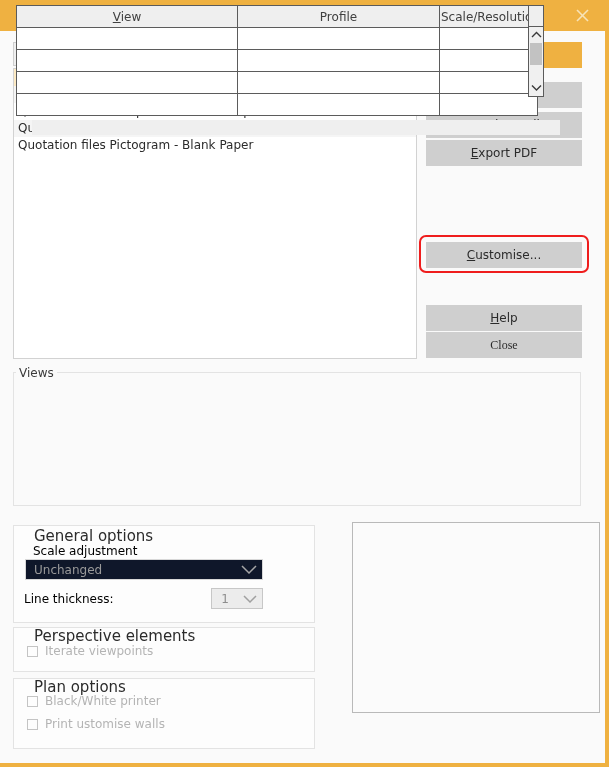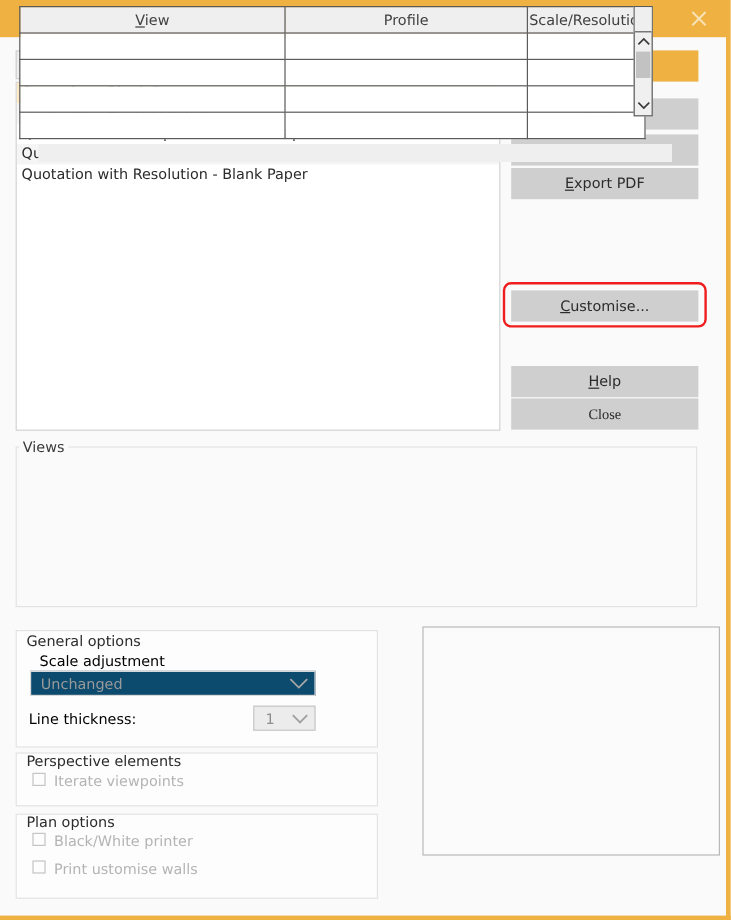--- a/index.html
+++ b/index.html
@@ -108,40 +108,40 @@
   .vscroll .thumb{position:absolute;left:1px;top:37px;width:12px;height:22px;background:#c2c2c2;cursor:pointer;}
   .views-foot{
     position:absolute;left:16px;top:115px;width:528px;height:15px;background:#efefef;
   }
   
   .group{
     position:absolute;box-sizing:border-box;background:#fdfdfd;
     border:1px solid #e3e3e3;
   }
   .group-title{
-    position:absolute;font-size:12px;color:#2b2b2b;
+    position:absolute;font-size:15px;color:#2b2b2b;margin-left:12px;
   }
   #grp-general{left:13px;top:525px;width:302px;height:98px;}
   #ttl-general{left:22px;top:527px;}
   .lbl{position:absolute;font-size:12px;color:#000000;}
   #lbl-scale{left:33px;top:544px;}
-  #scale-combo{left:25px;top:559px;width:238px;height:21px;background:#0c4a6e;border:1px solid #d8d8d8;}
+  #scale-combo{left:25px;top:559px;width:238px;height:21px;background:#0f172a;border:1px solid #d8d8d8;}
   #scale-combo .val{color:#9a9a9a;}
   #lbl-thickness{left:24px;top:592px;}
   .spin{
     position:absolute;left:211px;top:588px;width:52px;height:21px;box-sizing:border-box;
     background:#ececec;border:1px solid #c7c7c7;display:flex;align-items:center;
   }
   .spin .sv{width:26px;text-align:center;color:#8d8d8d;font-size:12px;}
   .spin .chev{width:24px;display:flex;align-items:center;justify-content:center;}
   #grp-persp{left:13px;top:627px;width:302px;height:45px;}
   #ttl-persp{left:22px;top:627px;}
   #grp-plan{left:13px;top:678px;width:302px;height:71px;}
   #ttl-plan{left:22px;top:678px;}
-  .chk{position:absolute;display:flex;align-items:flex-start;cursor:default;}
+  .chk{position:absolute;display:flex;align-items:center;cursor:default;}
   .chk .box{width:11px;height:11px;box-sizing:border-box;border:1px solid #c4c4c4;background:#fdfdfd;}
   .chk .txt{margin-left:7px;font-size:12px;color:#b4b4b4;}
   #chk-iterate{left:27px;top:644px;}
   #chk-bw{left:27px;top:694px;}
   #chk-invis{left:27px;top:717px;}
   
   .preview{
     position:absolute;left:352px;top:522px;width:248px;height:191px;
     box-sizing:border-box;background:#fbfbfb;
     border:1px solid #b9b9b9;
@@ -175,21 +175,21 @@
           <polyline points="2,2 9,9 16,2" fill="none" stroke="#a6a6a6" stroke-width="1.5"></polyline>
         </svg>
     </div>
   </div>
 
   <div class="listbox" id="forms-list">
       <div class="row sel">Quotation - Blank Paper</div>
       <div class="row alt">Quotation - Headed Paper</div>
       <div class="row">Quotation with Perspective - Blank Paper</div>
       <div class="row alt">Quotation with Perspective - Headed Paper</div>
-      <div class="row">Quotation with Resolution - Blank Paper</div>
+      <div class="row">Quotation files Pictogram - Blank Paper</div>
     </div>
 
   <button class="btn primary" id="btn-preview">P<u>r</u>eview...</button>
   <button class="btn" id="btn-print"><u>P</u>rint...</button>
   <button class="btn" id="btn-email">Send E-<u>m</u>ail</button>
   <button class="btn" id="btn-exportpdf"><u>E</u>xport PDF</button>
   <button class="btn" id="btn-customise"><u>C</u>ustomise...</button>
   <button class="btn" id="btn-help"><u>H</u>elp</button>
   <button class="btn" id="btn-close">Close</button>
   <div class="redbox"></div>

